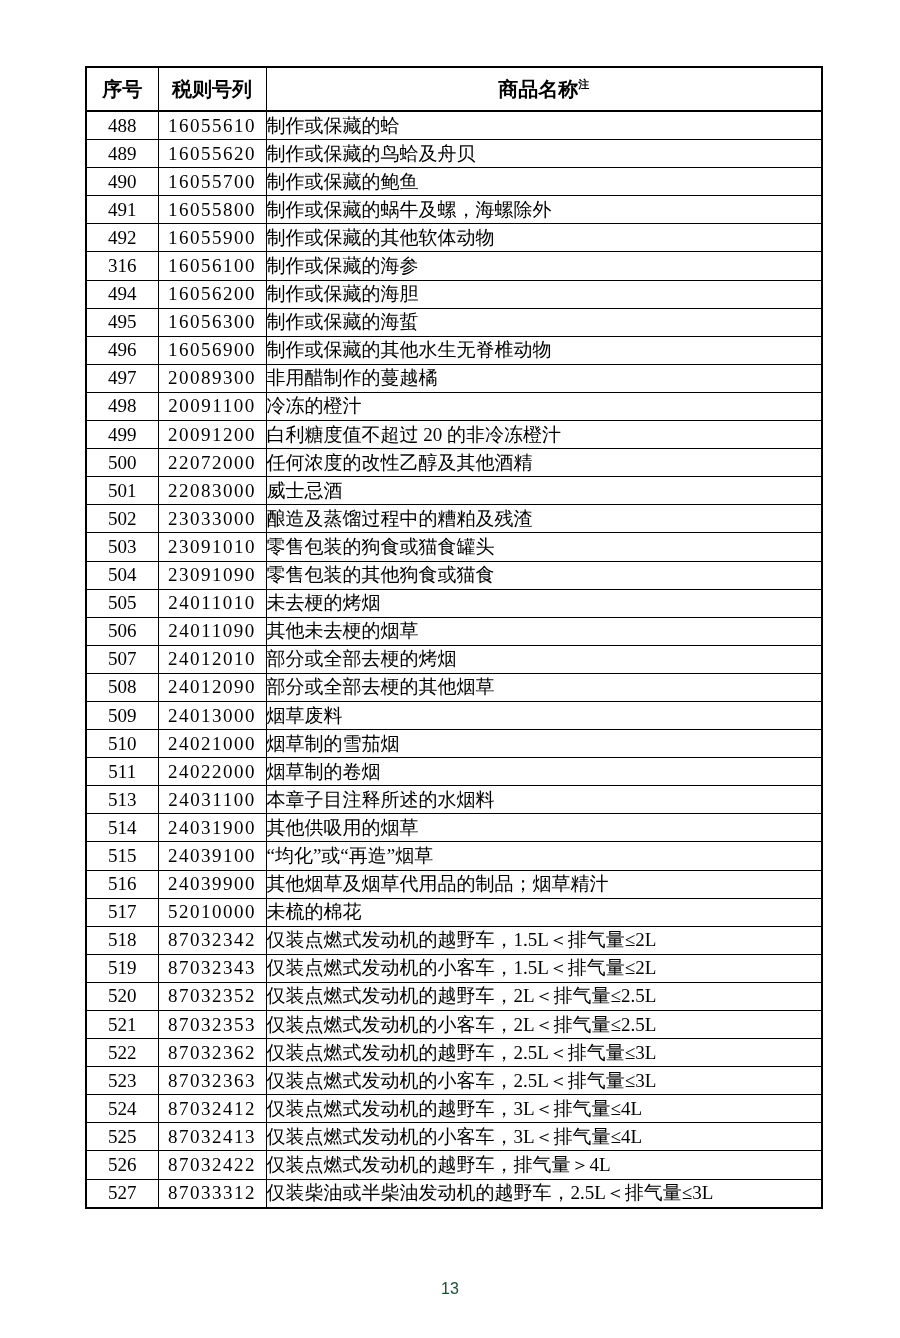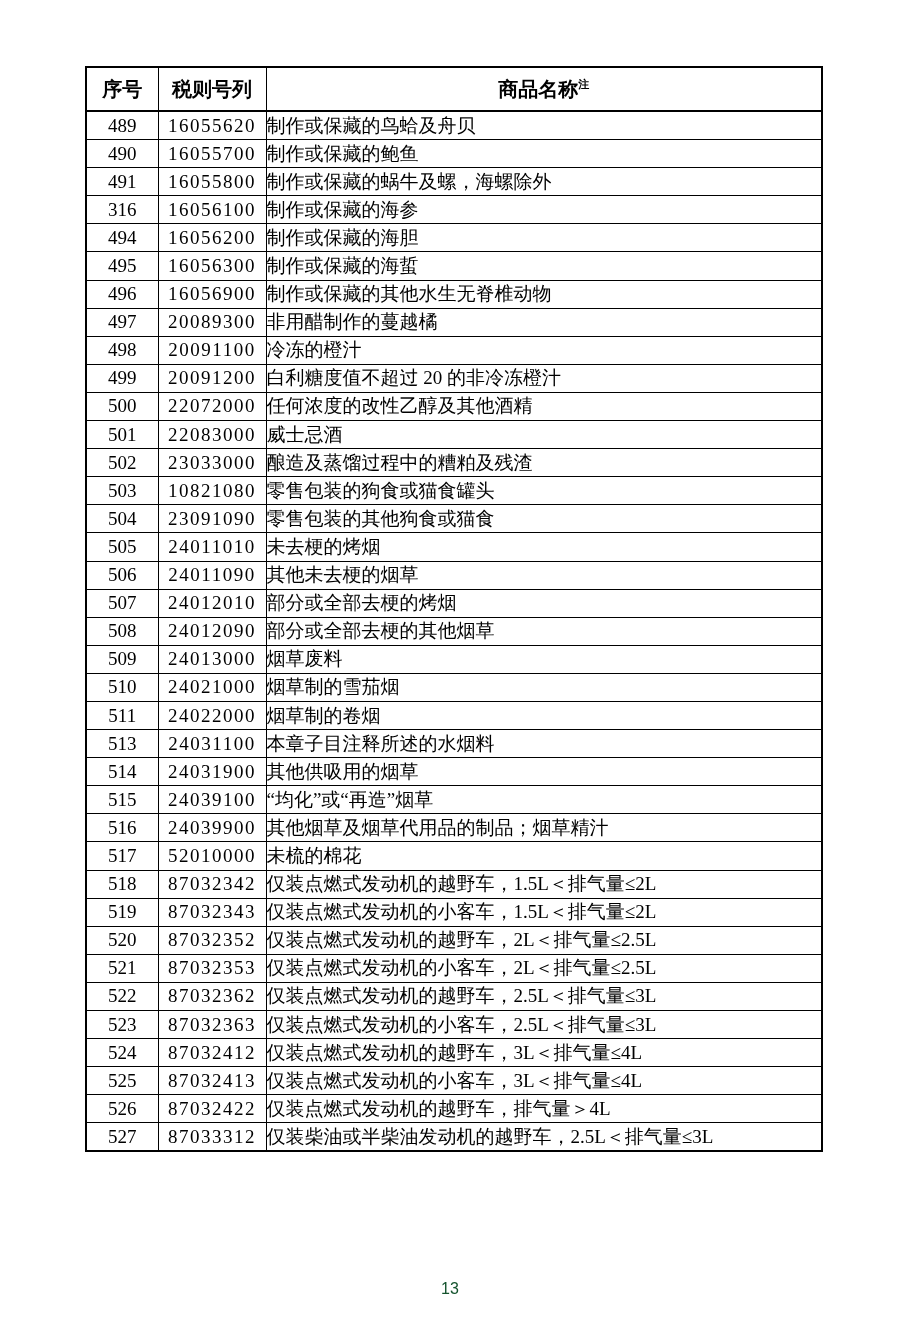--- a/index.html
+++ b/index.html
@@ -80,35 +80,45 @@
       <th>
         <span>税则号列</span>
       </th>
       <th>
         <span>商品名称</span><sup>注</sup>
       </th>
     </tr>
   </thead>
   <tbody id="table-body">
       <tr>
+        <td class="serial-cell">488</td>
+        <td class="code-cell">16055610</td>
+        <td class="name-cell">制作或保藏的蛤</td>
+      </tr>
+      <tr>
         <td class="serial-cell">489</td>
         <td class="code-cell">16055620</td>
         <td class="name-cell">制作或保藏的鸟蛤及舟贝</td>
       </tr>
       <tr>
         <td class="serial-cell">490</td>
         <td class="code-cell">16055700</td>
         <td class="name-cell">制作或保藏的鲍鱼</td>
       </tr>
       <tr>
         <td class="serial-cell">491</td>
         <td class="code-cell">16055800</td>
         <td class="name-cell">制作或保藏的蜗牛及螺，海螺除外</td>
       </tr>
       <tr>
+        <td class="serial-cell">492</td>
+        <td class="code-cell">16055900</td>
+        <td class="name-cell">制作或保藏的其他软体动物</td>
+      </tr>
+      <tr>
         <td class="serial-cell">316</td>
         <td class="code-cell">16056100</td>
         <td class="name-cell">制作或保藏的海参</td>
       </tr>
       <tr>
         <td class="serial-cell">494</td>
         <td class="code-cell">16056200</td>
         <td class="name-cell">制作或保藏的海胆</td>
       </tr>
       <tr>
@@ -146,21 +156,21 @@
         <td class="code-cell">22083000</td>
         <td class="name-cell">威士忌酒</td>
       </tr>
       <tr>
         <td class="serial-cell">502</td>
         <td class="code-cell">23033000</td>
         <td class="name-cell">酿造及蒸馏过程中的糟粕及残渣</td>
       </tr>
       <tr>
         <td class="serial-cell">503</td>
-        <td class="code-cell">10821080</td>
+        <td class="code-cell">23091010</td>
         <td class="name-cell">零售包装的狗食或猫食罐头</td>
       </tr>
       <tr>
         <td class="serial-cell">504</td>
         <td class="code-cell">23091090</td>
         <td class="name-cell">零售包装的其他狗食或猫食</td>
       </tr>
       <tr>
         <td class="serial-cell">505</td>
         <td class="code-cell">24011010</td>

